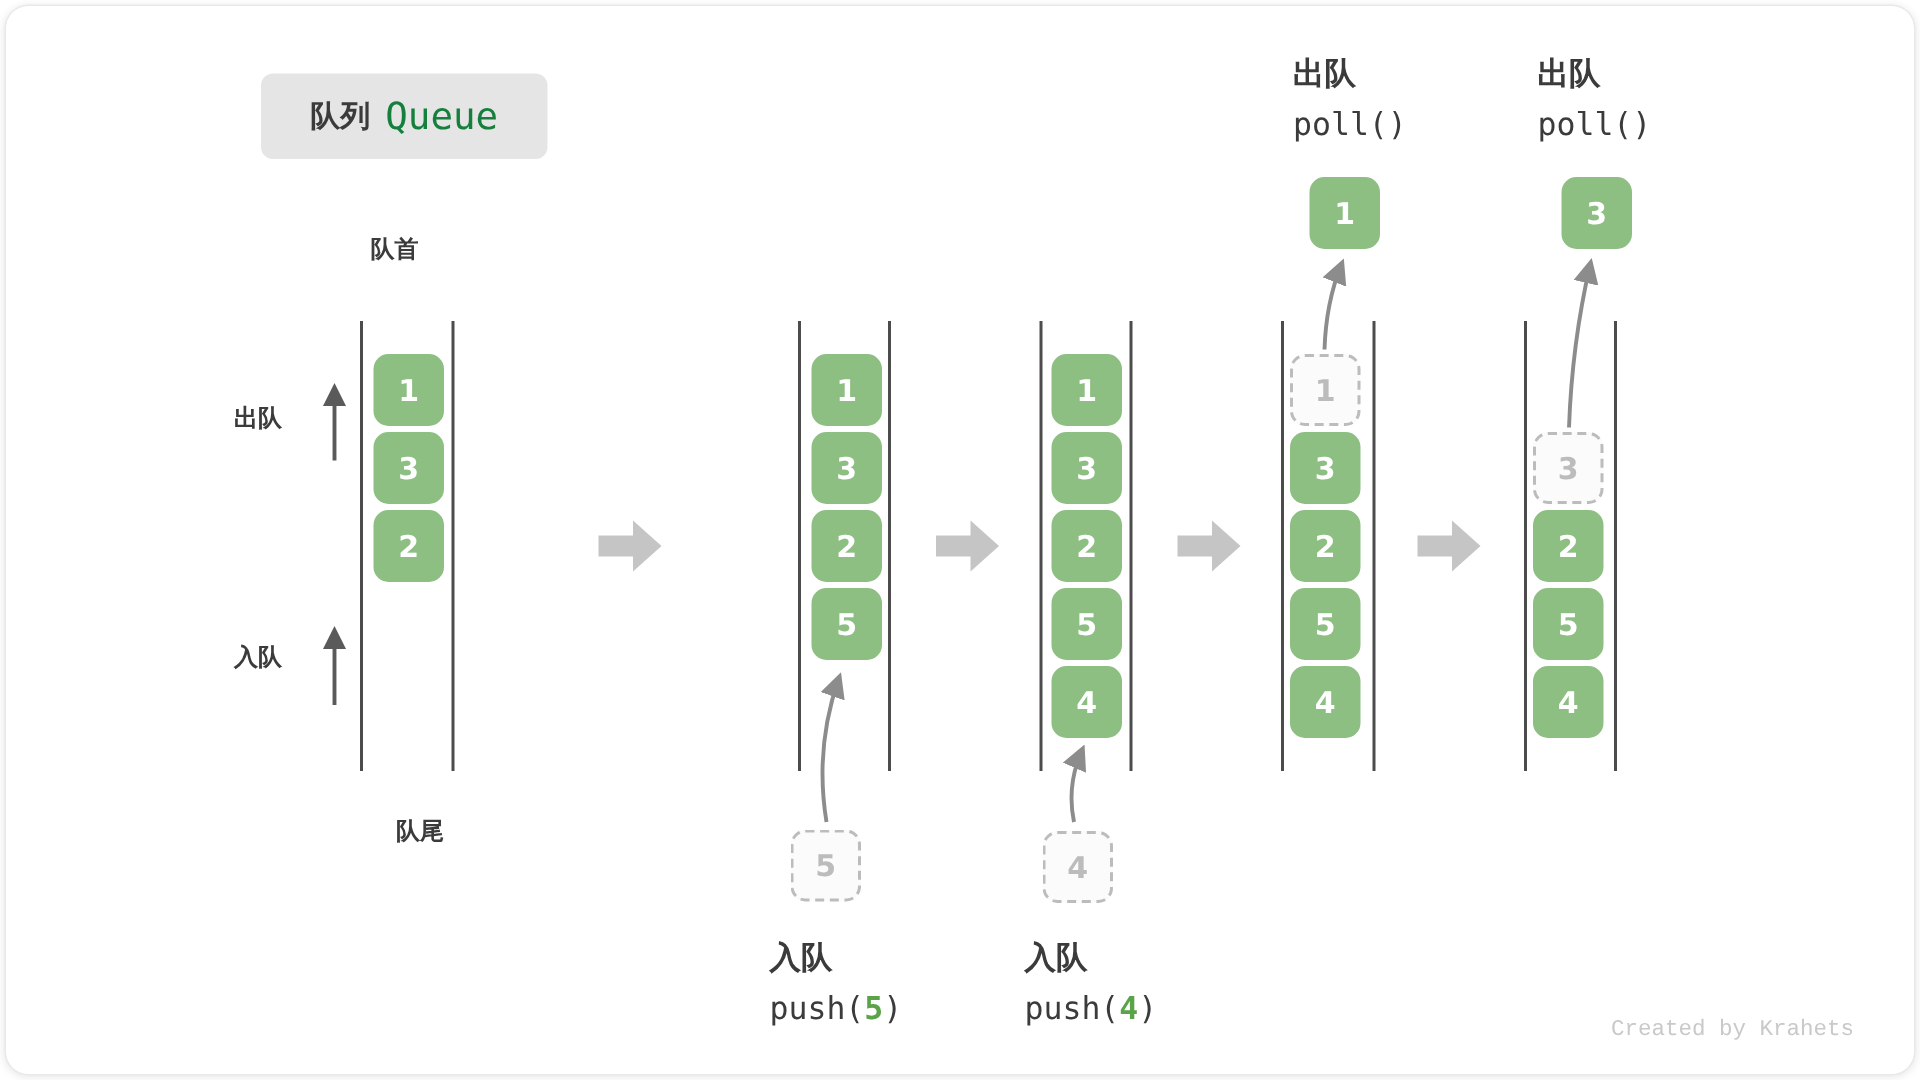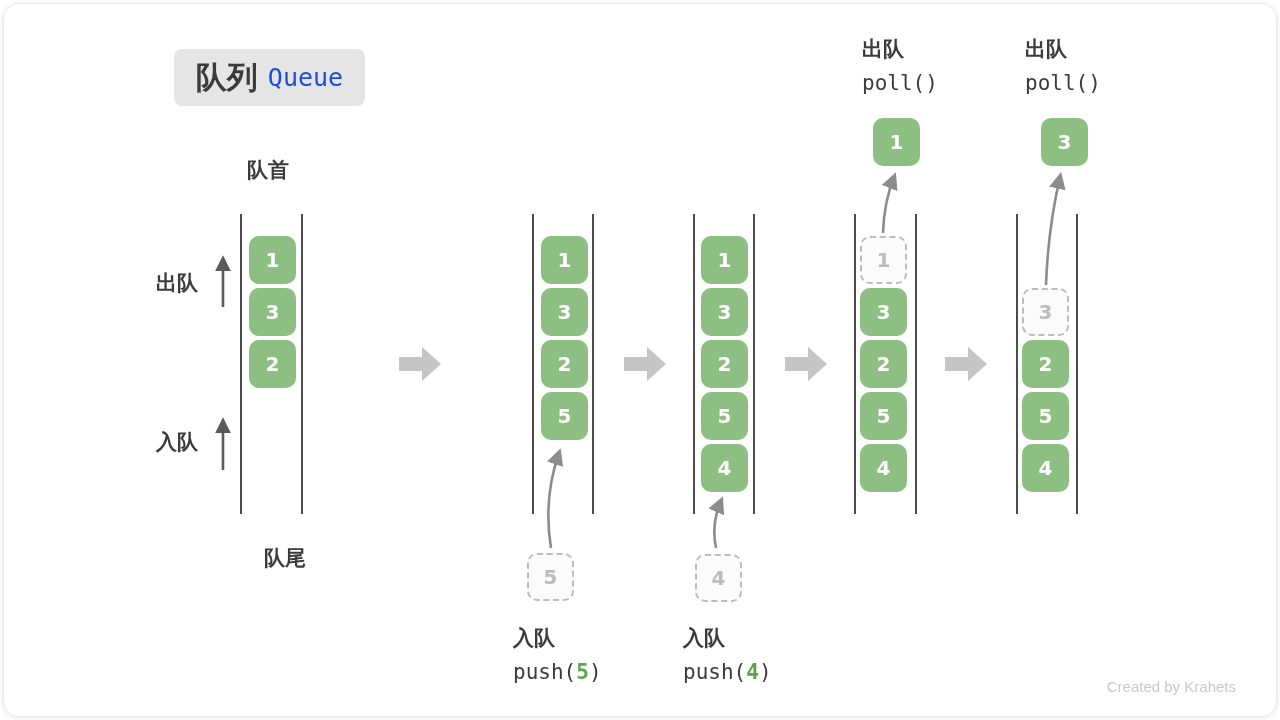--- a/index.html
+++ b/index.html
@@ -2,24 +2,24 @@
 <html style="--green: #8dbe82; --code-green: #5aa348; --wall: #4c4c4c; --dashed: #bcbcbc; --block-arrow: #c5c5c5; --curve-arrow: #8c8c8c; --text: #3b3b3b;"><head>
 <meta charset="utf-8">
 <style>
   html,body{margin:0;padding:0;background:#ffffff;width:1280px;height:720px;overflow:hidden;
     font-family:"DejaVu Sans",sans-serif;}
   .card{position:absolute;left:3px;top:3px;width:1272px;height:712px;background:#ffffff;
     border:1px solid #e9e9e9;border-radius:16px;box-shadow:0 1px 6px rgba(0,0,0,0.10);}
   
   .badge{position:absolute;left:170px;top:45px;width:191px;height:57px;background:#e5e5e5;
     border-radius:8px;display:flex;align-items:center;justify-content:center;gap:10px;}
-  .badge-zh{font-size:31px;font-weight:700;color:#3b3b3b;}
-  .badge-en{font-size:25px;font-family:"DejaVu Sans Mono",monospace;color:#1d4ed8;}
+  .badge-zh{font-size:20px;font-weight:700;color:#3b3b3b;}
+  .badge-en{font-size:25px;font-family:"DejaVu Sans Mono",monospace;color:#15803d;}
   
-  .lbl{position:absolute;font-size:21px;font-weight:700;color:#3b3b3b;white-space:nowrap;}
+  .lbl{position:absolute;font-size:16px;font-weight:700;color:#3b3b3b;white-space:nowrap;}
   .lbl-front{left:243px;top:152px;}
   .lbl-rear{left:260px;top:540px;}
   .lbl-dequeue{left:152px;top:265px;}
   .lbl-enqueue{left:152px;top:424px;}
   
   .wall{position:absolute;top:210px;width:2px;height:300px;background:#4c4c4c;}
   
   .box{position:absolute;width:47px;height:48px;border-radius:10px;display:flex;
     align-items:center;justify-content:center;font-size:20px;font-weight:700;}
   .green{background:var(--green,#8dbe82);color:#ffffff;}
@@ -37,21 +37,21 @@
   .op-code{font-size:21px;font-family:"DejaVu Sans Mono",monospace;color:#3b3b3b;line-height:34px;}
   .op-code .gn{color:var(--code-green,#5aa348);font-weight:700;}
   .op-top4{left:858px;top:28px;}
   .op-top5{left:1021px;top:28px;}
   .op-bot2{left:509px;top:617px;}
   .op-bot3{left:679px;top:617px;}
   
   .overlay{position:absolute;left:0;top:0;width:1280px;height:720px;pointer-events:none;}
   
   .watermark{position:absolute;right:40px;top:674px;font-size:15px;color:#c9c9c9;
-    font-family:Liberation Sans, sans-serif;}
+    font-family:Liberation Mono, monospace;}
 </style>
 </head>
 <body>
 
 <div class="card">
 
   <div class="badge">
     <span class="badge-zh">队列</span>
     <span class="badge-en">Queue</span>
   </div>

